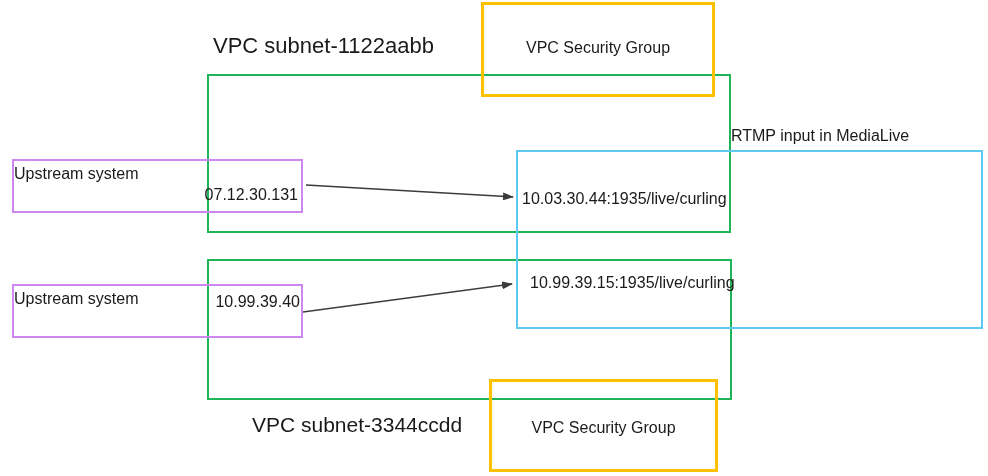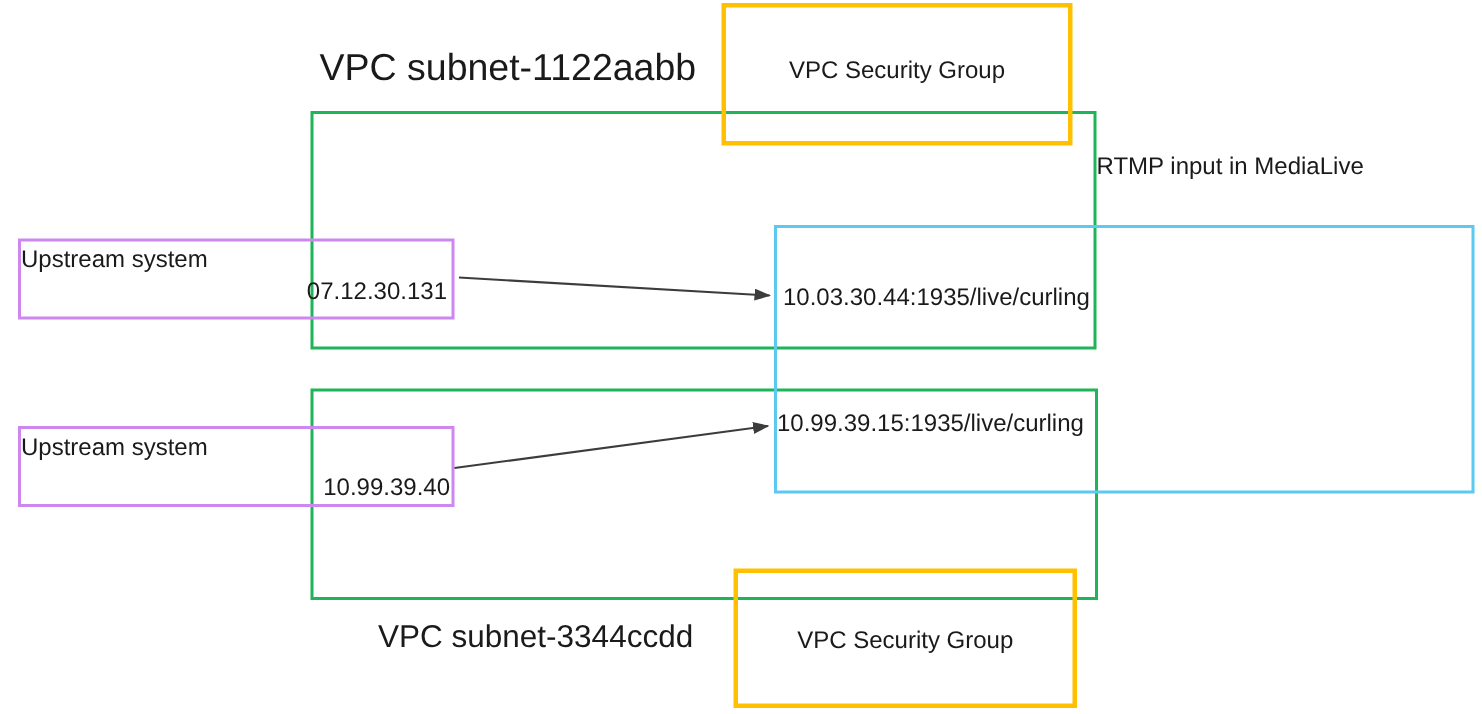--- a/index.html
+++ b/index.html
@@ -37,31 +37,31 @@
   #upstream1-box { left: 12px;  top: 159px; width: 291px; height: 54px;  }
   #upstream2-box { left: 12px;  top: 284px; width: 291px; height: 54px;  }
   #medialive-box { left: 516px; top: 150px; width: 467px; height: 179px; }
 
   .lbl {
     position: absolute;
     white-space: nowrap;
     font-size: 16px;
     line-height: 23px;
   }
-  #subnet1-label   { left: 213px; top: 34px;  font-size: 25px; }
+  #subnet1-label   { left: 213px; top: 34px;  font-size: 22px; }
   #subnet2-label   { left: 213px; top: 413px; font-size: 21px; margin-left: 39px; }
   #sg1-label       { left: 481px; top: 36px;  width: 234px; text-align: center; }
   #sg2-label       { left: 489px; top: 416px; width: 229px; text-align: center; }
-  #medialive-label { left: 731px; top: 100px; }
+  #medialive-label { left: 731px; top: 124px; }
   #endpoint1-label { left: 522px; top: 187px; }
-  #endpoint2-label { left: 518px; top: 271px; }
+  #endpoint2-label { left: 518px; top: 271px; padding-left: 12px; }
   #upstream1-name  { left: 14px;  top: 162px; width: 130px; white-space: normal; }
   #upstream2-name  { left: 14px;  top: 287px; width: 130px; white-space: normal; }
   #upstream1-ip    { left: 148px; top: 183px; width: 150px; text-align: right; }
-  #upstream2-ip    { left: 150px; top: 290px; width: 150px; text-align: right; margin-top: 24px; }
+  #upstream2-ip    { left: 150px; top: 290px; width: 150px; text-align: right; }
 
   #arrow-overlay {
     position: absolute;
     left: 0; top: 0;
     width: 988px; height: 476px;
     pointer-events: none;
   }
   #arrow-overlay line {
     stroke: var(--arrow-color);
     stroke-width: 1.4;

